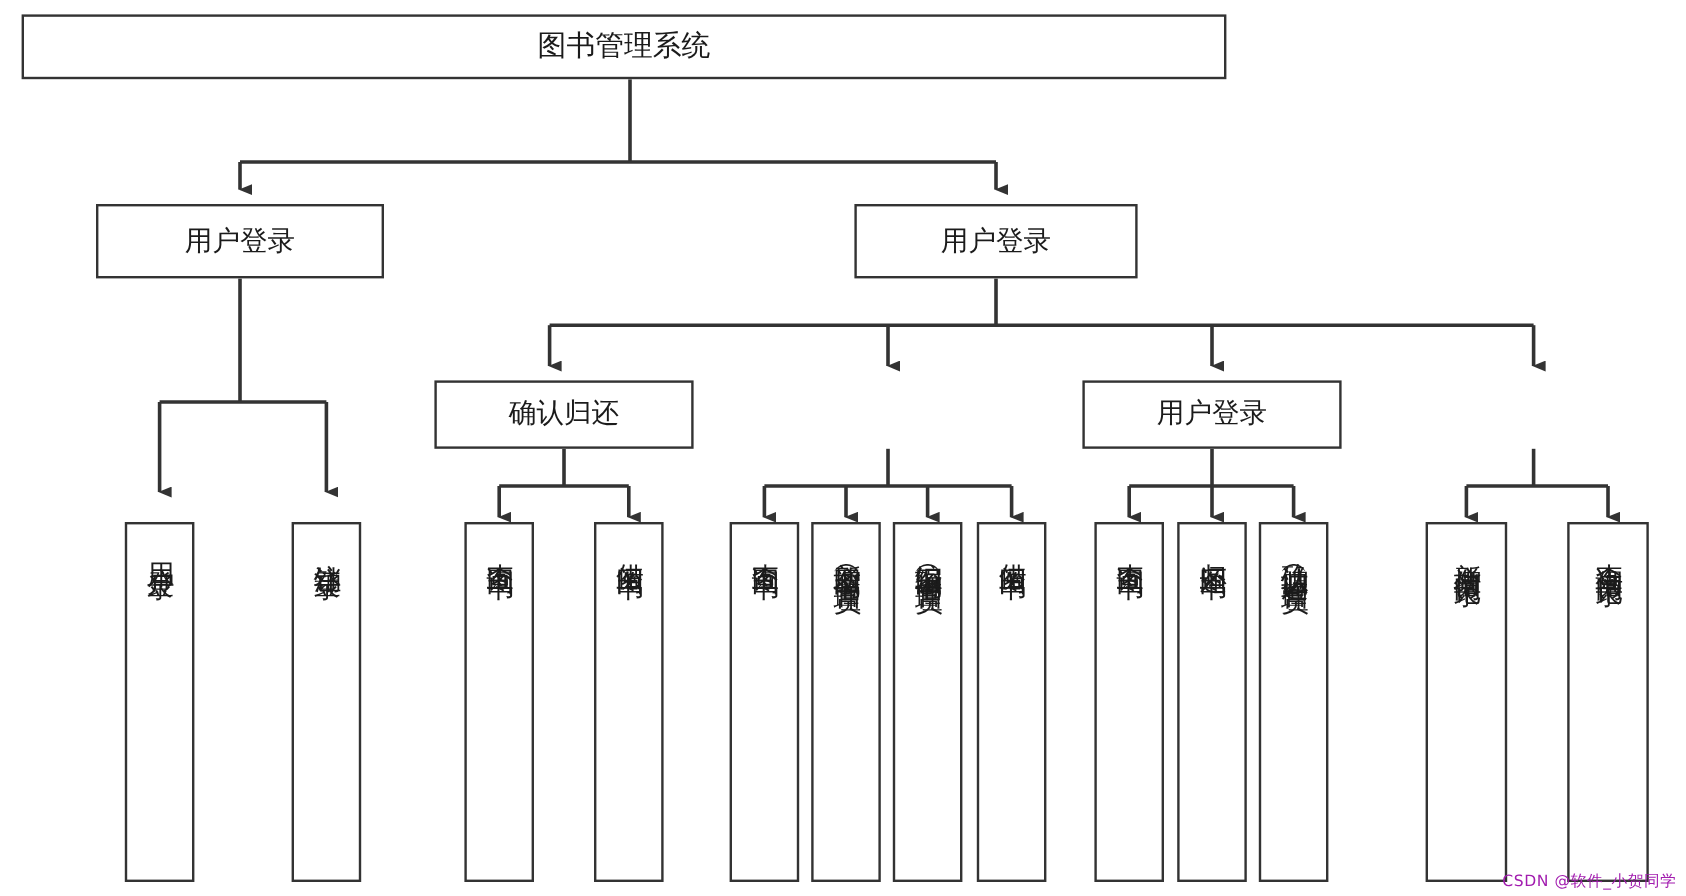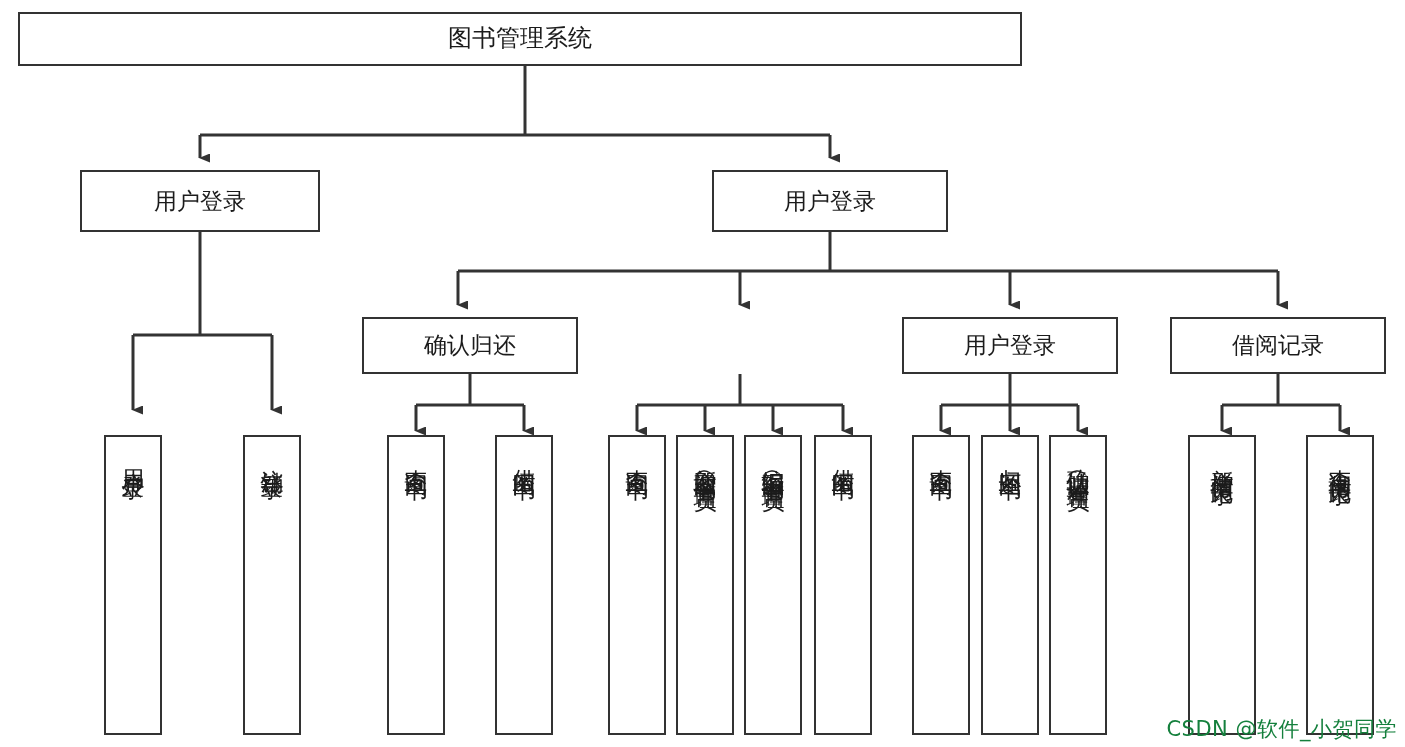--- a/index.html
+++ b/index.html
@@ -55,22 +55,22 @@
     text-orientation: upright;
     font-size: 23px;
     letter-spacing: 3px;
     line-height: 1;
     white-space: nowrap;
   }
   .watermark {
     position: absolute;
     right: 8px;
     bottom: 4px;
-    font-size: 21px;
-    color: #15803d;
+    font-size: 13px;
+    color: #a21caf;
     letter-spacing: 0.5px;
     white-space: nowrap;
     pointer-events: none;
   }
 </style>
 </head>
 <body>
 
 <div id="canvas">
 
@@ -134,23 +134,20 @@
   <div class="node horiz" style="left:712px; top:170px; width:236px; height:62px;">
     <span class="label">用户登录</span>
   </div>
 
   <div class="node horiz" style="left:362px; top:317px; width:216px; height:57px;">
     <span class="label">确认归还</span>
   </div>
   <div class="node horiz" style="left:902px; top:317px; width:216px; height:57px;">
     <span class="label">用户登录</span>
   </div>
-  <div class="node horiz" style="left:1170px; top:317px; width:216px; height:57px;">
-    <span class="label">借阅记录</span>
-  </div>
 
   <div class="node vert" style="left:104px; top:435px; width:58px; height:300px;">
     <span class="label">用户登录</span>
   </div>
   <div class="node vert" style="left:243px; top:435px; width:58px; height:300px;">
     <span class="label">注销登录</span>
   </div>
 
   <div class="node vert" style="left:387px; top:435px; width:58px; height:300px;">
     <span class="label">查询图书</span>

